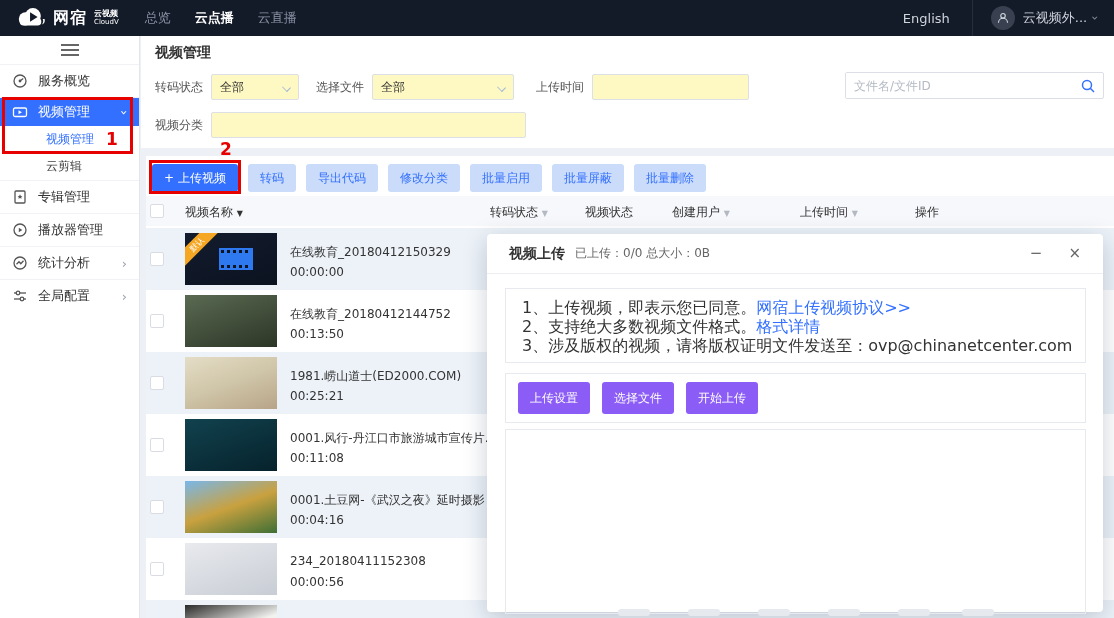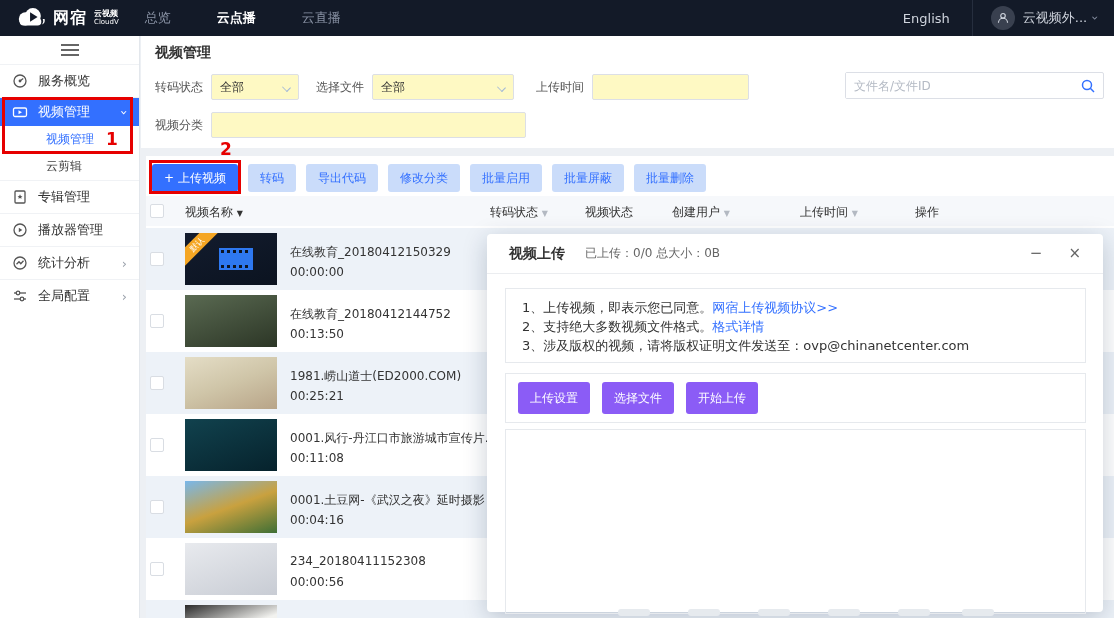--- a/index.html
+++ b/index.html
@@ -6,21 +6,21 @@
   body { font-family:"DejaVu Sans","Liberation Sans",sans-serif; }
   .screen { position:relative; width:1114px; height:618px; overflow:hidden; background:#fff; font-size:12px; color:#333; }
 
   
   .topbar { position:absolute; left:0; top:0; width:1114px; height:36px; background:#131a28; display:flex; align-items:center; padding:0 16px; z-index:10; }
   .brand { display:flex; align-items:center; gap:7px; margin-right:26px; }
   .brand-name { color:#fff; font-size:16px; font-weight:bold; letter-spacing:1px; }
   .brand-sub { display:flex; flex-direction:column; line-height:1; }
   .brand-sub .s1 { color:#fff; font-size:8px; font-weight:bold; }
   .brand-sub .s2 { color:#fff; font-size:7px; margin-top:1px; }
-  .nav-tabs { display:flex; gap:46px; }
+  .nav-tabs { display:flex; gap:24px; }
   .nav-tab { font-size:13px; color:#8a93a5; cursor:pointer; }
   .nav-tab.active { color:#fff; font-weight:bold; }
   .topbar-spacer { flex:1; }
   .lang { color:#cfd4dd; font-size:13px; margin-right:22px; cursor:pointer; }
   .top-divider { width:1px; height:36px; background:#262e3e; margin-right:18px; }
   .avatar { width:24px; height:24px; border-radius:50%; background:#39404f; display:flex; align-items:center; justify-content:center; margin-right:8px; }
   .user-name { color:#cfd4dd; font-size:13px; margin-right:6px; }
   .chev { display:inline-block; color:#8a93a5; font-size:12px; transform:rotate(90deg); }
 
   
@@ -74,25 +74,25 @@
   .film-icon { position:absolute; left:55%; top:50%; transform:translate(-50%,-50%); width:34px; height:22px; background:#2e78f0; }
   .film-icon::before, .film-icon::after { content:""; position:absolute; left:2px; right:2px; height:3px; background:repeating-linear-gradient(90deg,#0d1522 0 3px,transparent 3px 6px); }
   .film-icon::before { top:2px; } .film-icon::after { bottom:2px; }
   .vname { position:absolute; left:144px; top:16px; font-size:12px; color:#333; white-space:nowrap; }
   .vdur { position:absolute; left:144px; top:37px; font-size:12px; color:#333; }
 
   
   .modal { position:absolute; left:487px; top:234px; width:616px; height:378px; background:#fff; border-radius:4px; box-shadow:0 6px 24px rgba(15,35,70,.22); z-index:20; }
   .m-head { height:40px; border-bottom:1px solid #ebedf0; display:flex; align-items:center; padding:12px 22px; }
   .m-title { font-size:14px; font-weight:bold; color:#333; }
-  .m-status { font-size:12px; color:#666; margin-left:20px; }
+  .m-status { font-size:12px; color:#666; margin-left:10px; }
   .m-sp { flex:1; }
   .m-min, .m-close { color:#666; font-size:15px; cursor:pointer; margin-left:26px; line-height:1; }
   .m-notes { margin:14px 17px 0 18px; border:1px solid #e6e9ed; padding:9px 16px 7px 16px; }
-  .m-note { font-size:13px; color:#333; line-height:19px; white-space:nowrap; }
+  .m-note { font-size:16px; color:#333; line-height:19px; white-space:nowrap; }
   .m-link { color:#3370ff; cursor:pointer; }
   .m-btnbox { margin:10px 17px 0 18px; border:1px solid #e6e9ed; padding:8px 12px; display:flex; gap:12px; }
   .m-btn { height:32px; padding:0 12px; background:#8b5cf6; color:#fff; border:none; border-radius:3px; font-size:12px; cursor:pointer; font-family:inherit; }
   .m-filebox { margin:6px 17px 0 18px; border:1px solid #e6e9ed; height:185px; }
 
   
   .anno-box { position:absolute; border:3px solid #e60000; z-index:30; pointer-events:none; }
   .anno-num { position:absolute; color:#e60000; font-size:17px; font-weight:bold; z-index:31; }
   #anno1 { left:2px; top:97px; width:131px; height:57px; }
   #anno1n { left:106px; top:129px; }

